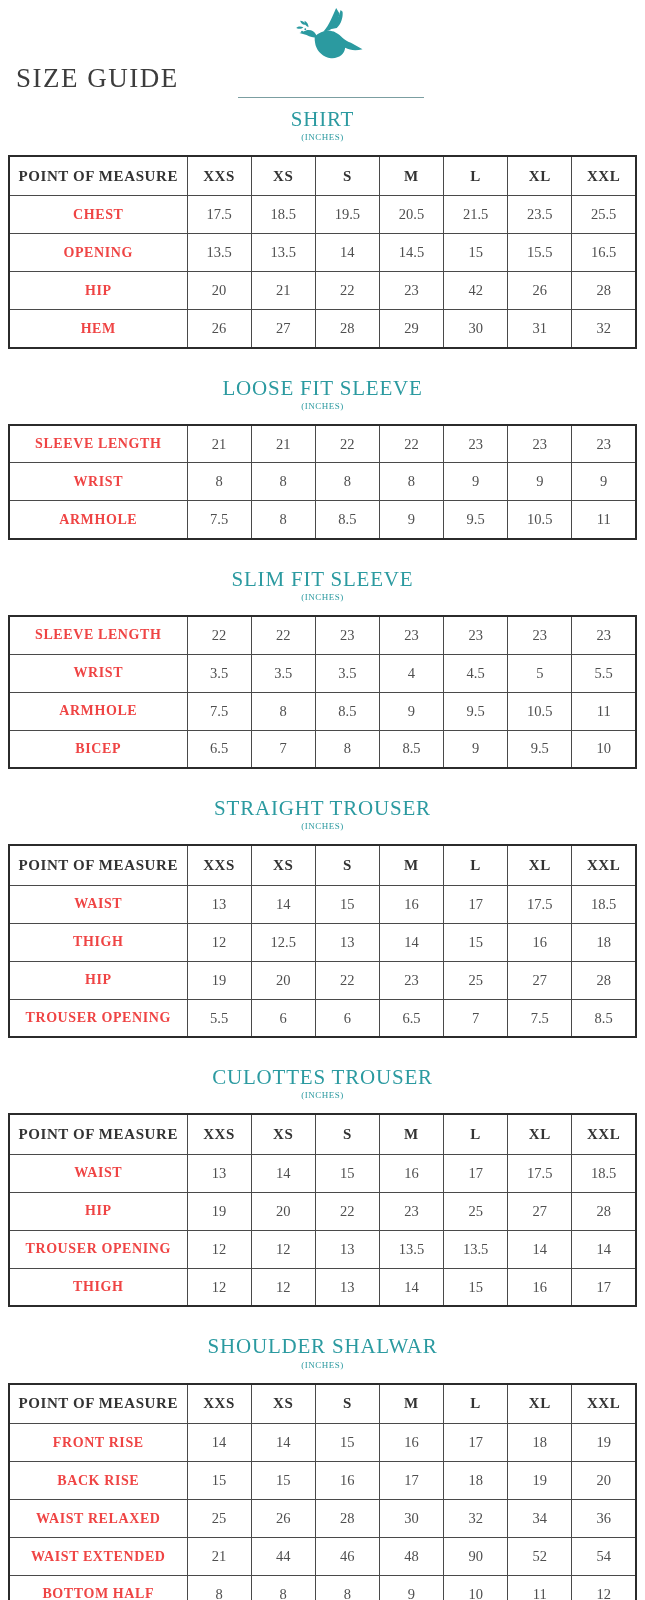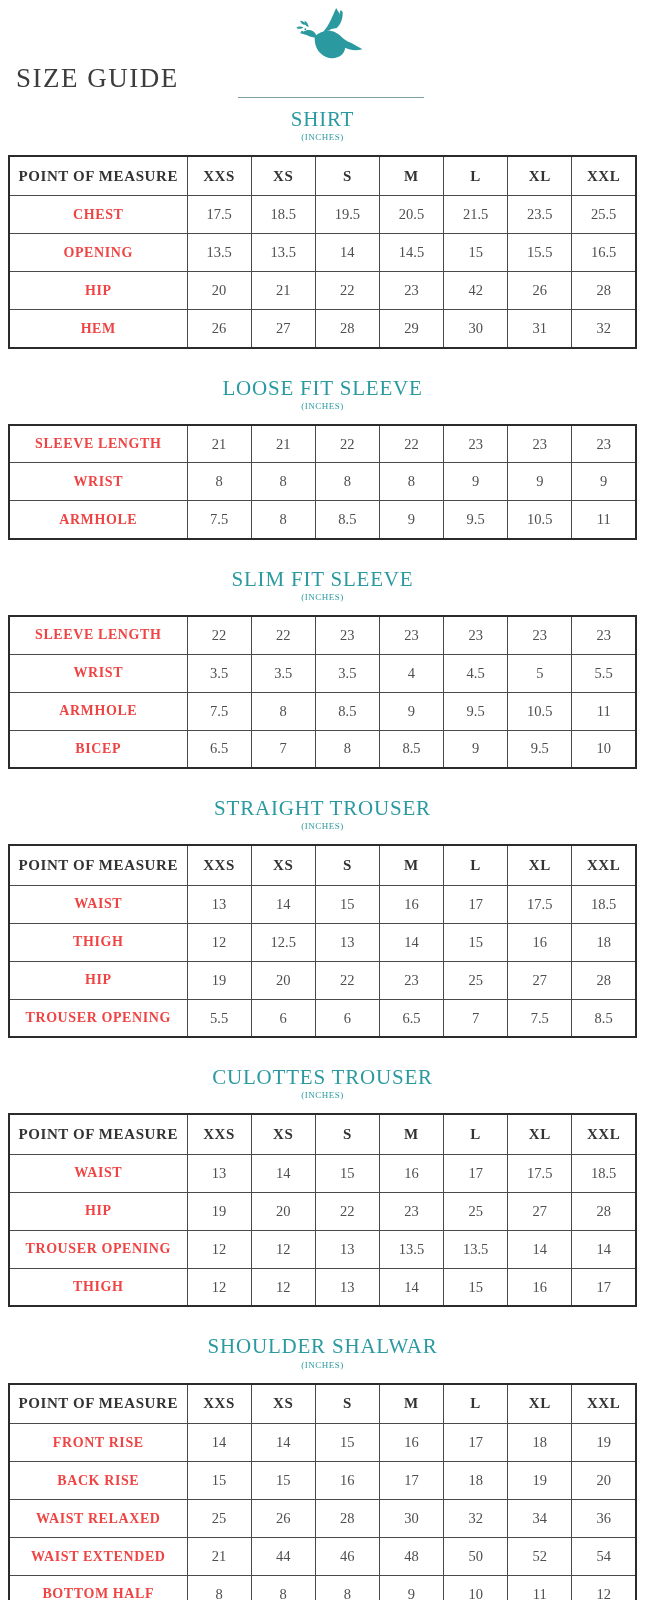--- a/index.html
+++ b/index.html
@@ -498,21 +498,21 @@
               <td class="value-cell">32</td>
               <td class="value-cell">34</td>
               <td class="value-cell">36</td>
             </tr>
             <tr>
               <td class="label-cell">WAIST EXTENDED</td>
               <td class="value-cell">21</td>
               <td class="value-cell">44</td>
               <td class="value-cell">46</td>
               <td class="value-cell">48</td>
-              <td class="value-cell">50</td>
+              <td class="value-cell">90</td>
               <td class="value-cell">52</td>
               <td class="value-cell">54</td>
             </tr>
             <tr>
               <td class="label-cell">BOTTOM HALF</td>
               <td class="value-cell">8</td>
               <td class="value-cell">8</td>
               <td class="value-cell">8</td>
               <td class="value-cell">9</td>
               <td class="value-cell">10</td>

